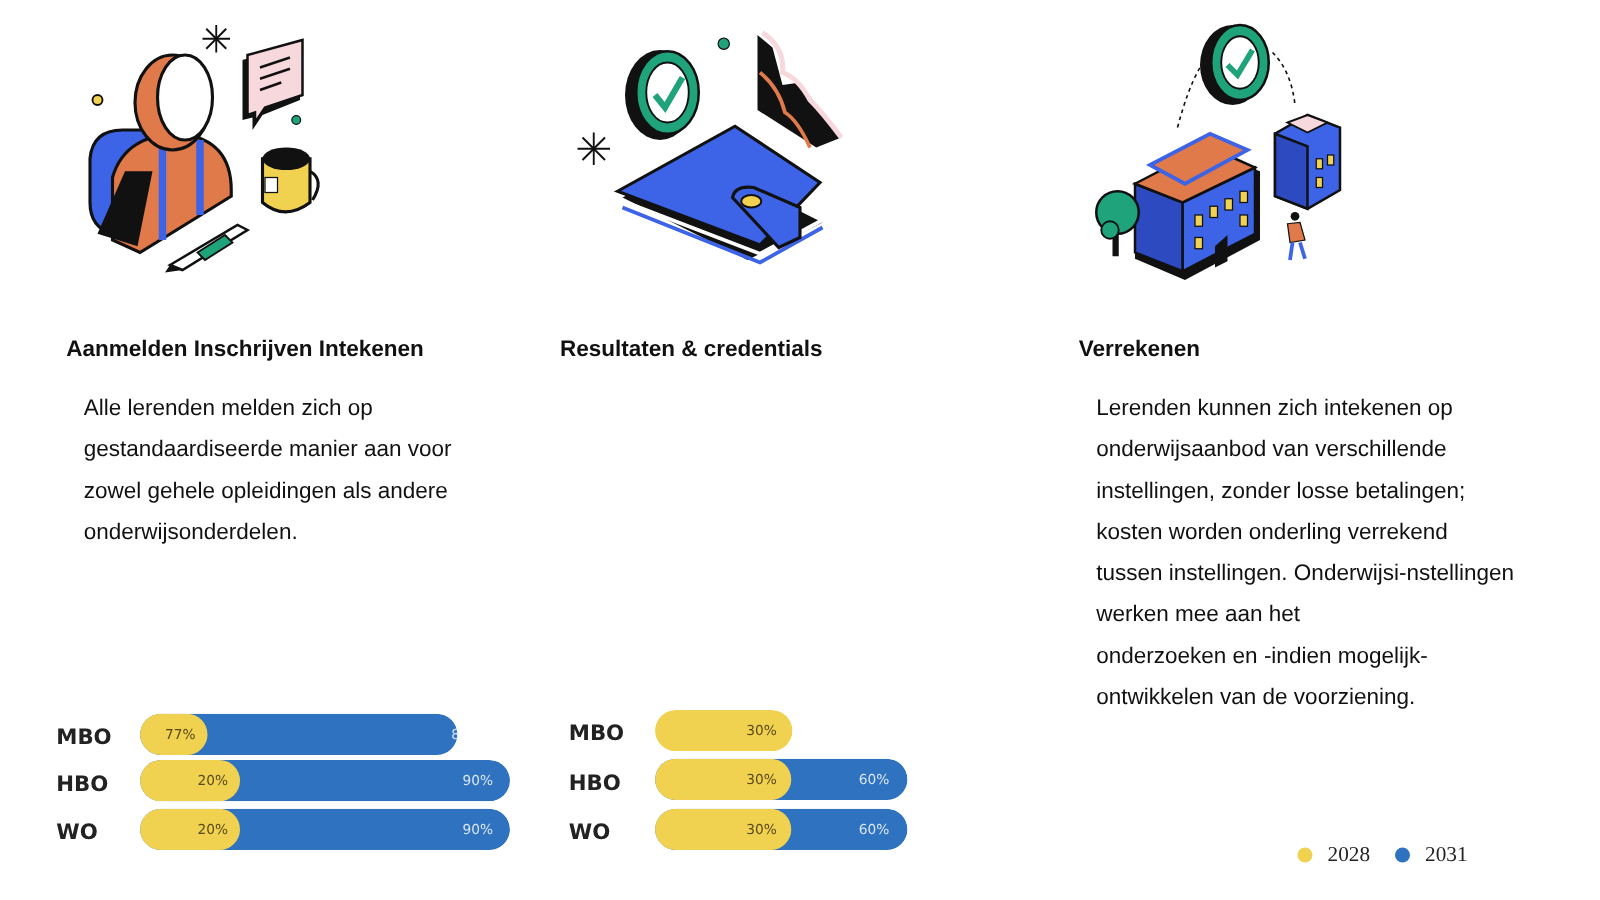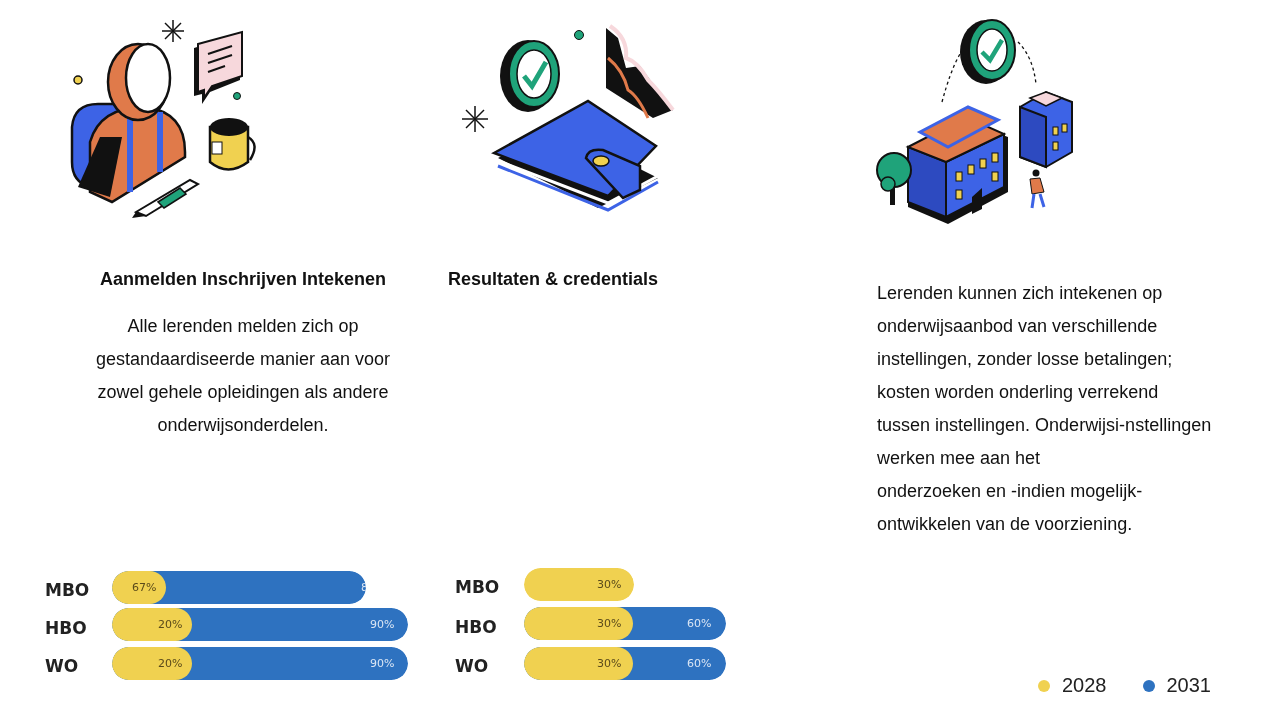--- a/index.html
+++ b/index.html
@@ -10,21 +10,21 @@
     .col-body { font-size: 18px; line-height: 33px; margin: 14px; white-space: pre-line; }
     .chart { position: absolute; }
     .cat-label { position: absolute; font-family: "DejaVu Sans", sans-serif; font-size: 17px; font-weight: bold; color: #222; }
     .bar { position: absolute; height: 33px; border-radius: 17px; overflow: hidden; }
     .seg { position: absolute; top: 0; height: 33px; border-radius: 17px; }
     .seg-blue { background: #2e72c0; }
     .seg-yellow { background: #f0d150; z-index: 2; }
     .seg-text { position: absolute; top: 0; line-height: 33px; font-family: "DejaVu Sans", sans-serif; font-size: 11px; z-index: 3; }
     .seg-text.dark { color: #5a4a1a; }
     .seg-text.light { color: #dbe6f4; }
-    .legend { position: absolute; left: 1038px; top: 674px; display: flex; align-items: center; font-family: Liberation Sans, sans-serif; font-size: 20px; color: #222; gap: 16px; }
+    .legend { position: absolute; left: 1038px; top: 674px; display: flex; align-items: center; font-family: Liberation Serif, serif; font-size: 17px; color: #222; }
     .legend-dot { width: 12px; height: 12px; border-radius: 50%; display: inline-block; margin-right: 12px; }
     .legend-item { display: flex; align-items: center; margin-right: 20px; }
   </style>
 </head>
 <body>
 
 <div class="illus" style="left:60px;top:12px;width:210px;height:215px;">
   <svg width="210" height="215" viewBox="0 0 210 215">
 
     <g stroke="#111" stroke-width="1.5">
@@ -123,47 +123,48 @@
     <rect x="22" y="165" width="5" height="28" fill="#111"></rect>
     <circle cx="26" cy="158" r="17" fill="#1fa37a" stroke="#111" stroke-width="2"></circle>
     <circle cx="20" cy="172" r="7" fill="#1fa37a" stroke="#111" stroke-width="1.5"></circle>
 
     <circle cx="168" cy="161" r="3.5" fill="#111"></circle>
     <path d="M162 167 L172 166 L176 180 L164 182 Z" fill="#e07a4a" stroke="#111" stroke-width="1"></path>
     <path d="M166 182 L164 196 M172 182 L176 195" stroke="#3d63e6" stroke-width="3"></path>
   </svg>
 </div>
 
-<div class="col" style="left:53px;top:263px;text-align:center;">
+<div class="col" style="left:53px;top:263px;">
   <p class="col-title">Aanmelden Inschrijven Intekenen</p>
   <p class="col-body">Alle lerenden melden zich op
 gestandaardiseerde manier aan voor
 zowel gehele opleidingen als andere
 onderwijsonderdelen.</p>
 </div>
 <div class="col" style="left:448px;top:263px;">
   <p class="col-title">Resultaten &amp; credentials</p>
 </div>
 <div class="col" style="left:863px;top:263px;width:400px;">
+  <p class="col-title">Verrekenen</p>
   <p class="col-body">Lerenden kunnen zich intekenen op
 onderwijsaanbod van verschillende
 instellingen, zonder losse betalingen;
 kosten worden onderling verrekend
 tussen instellingen. Onderwijsi-nstellingen
 werken mee aan het
 onderzoeken en -indien mogelijk-
 ontwikkelen van de voorziening.</p>
 </div>
 
 <div class="chart" style="left:0;top:0;">
   <div class="cat-label" style="left:45px;top:580px;">MBO</div>
   <div class="bar" style="left:112px;top:571px;width:254px;">
     <div class="seg seg-blue" style="left:0;width:254px;"></div>
     <div class="seg seg-yellow" style="left:0;width:54px;"></div>
-    <span class="seg-text dark" style="left:20px;">67%</span>
+    <span class="seg-text dark" style="left:20px;">77%</span>
     <span class="seg-text light" style="left:213px;margin-left:36px;">80%</span>
   </div>
 
   <div class="cat-label" style="left:45px;top:618px;">HBO</div>
   <div class="bar" style="left:112px;top:608px;width:296px;">
     <div class="seg seg-blue" style="left:0;width:296px;"></div>
     <div class="seg seg-yellow" style="left:0;width:80px;"></div>
     <span class="seg-text dark" style="left:46px;">20%</span>
     <span class="seg-text light" style="left:258px;">90%</span>
   </div>

